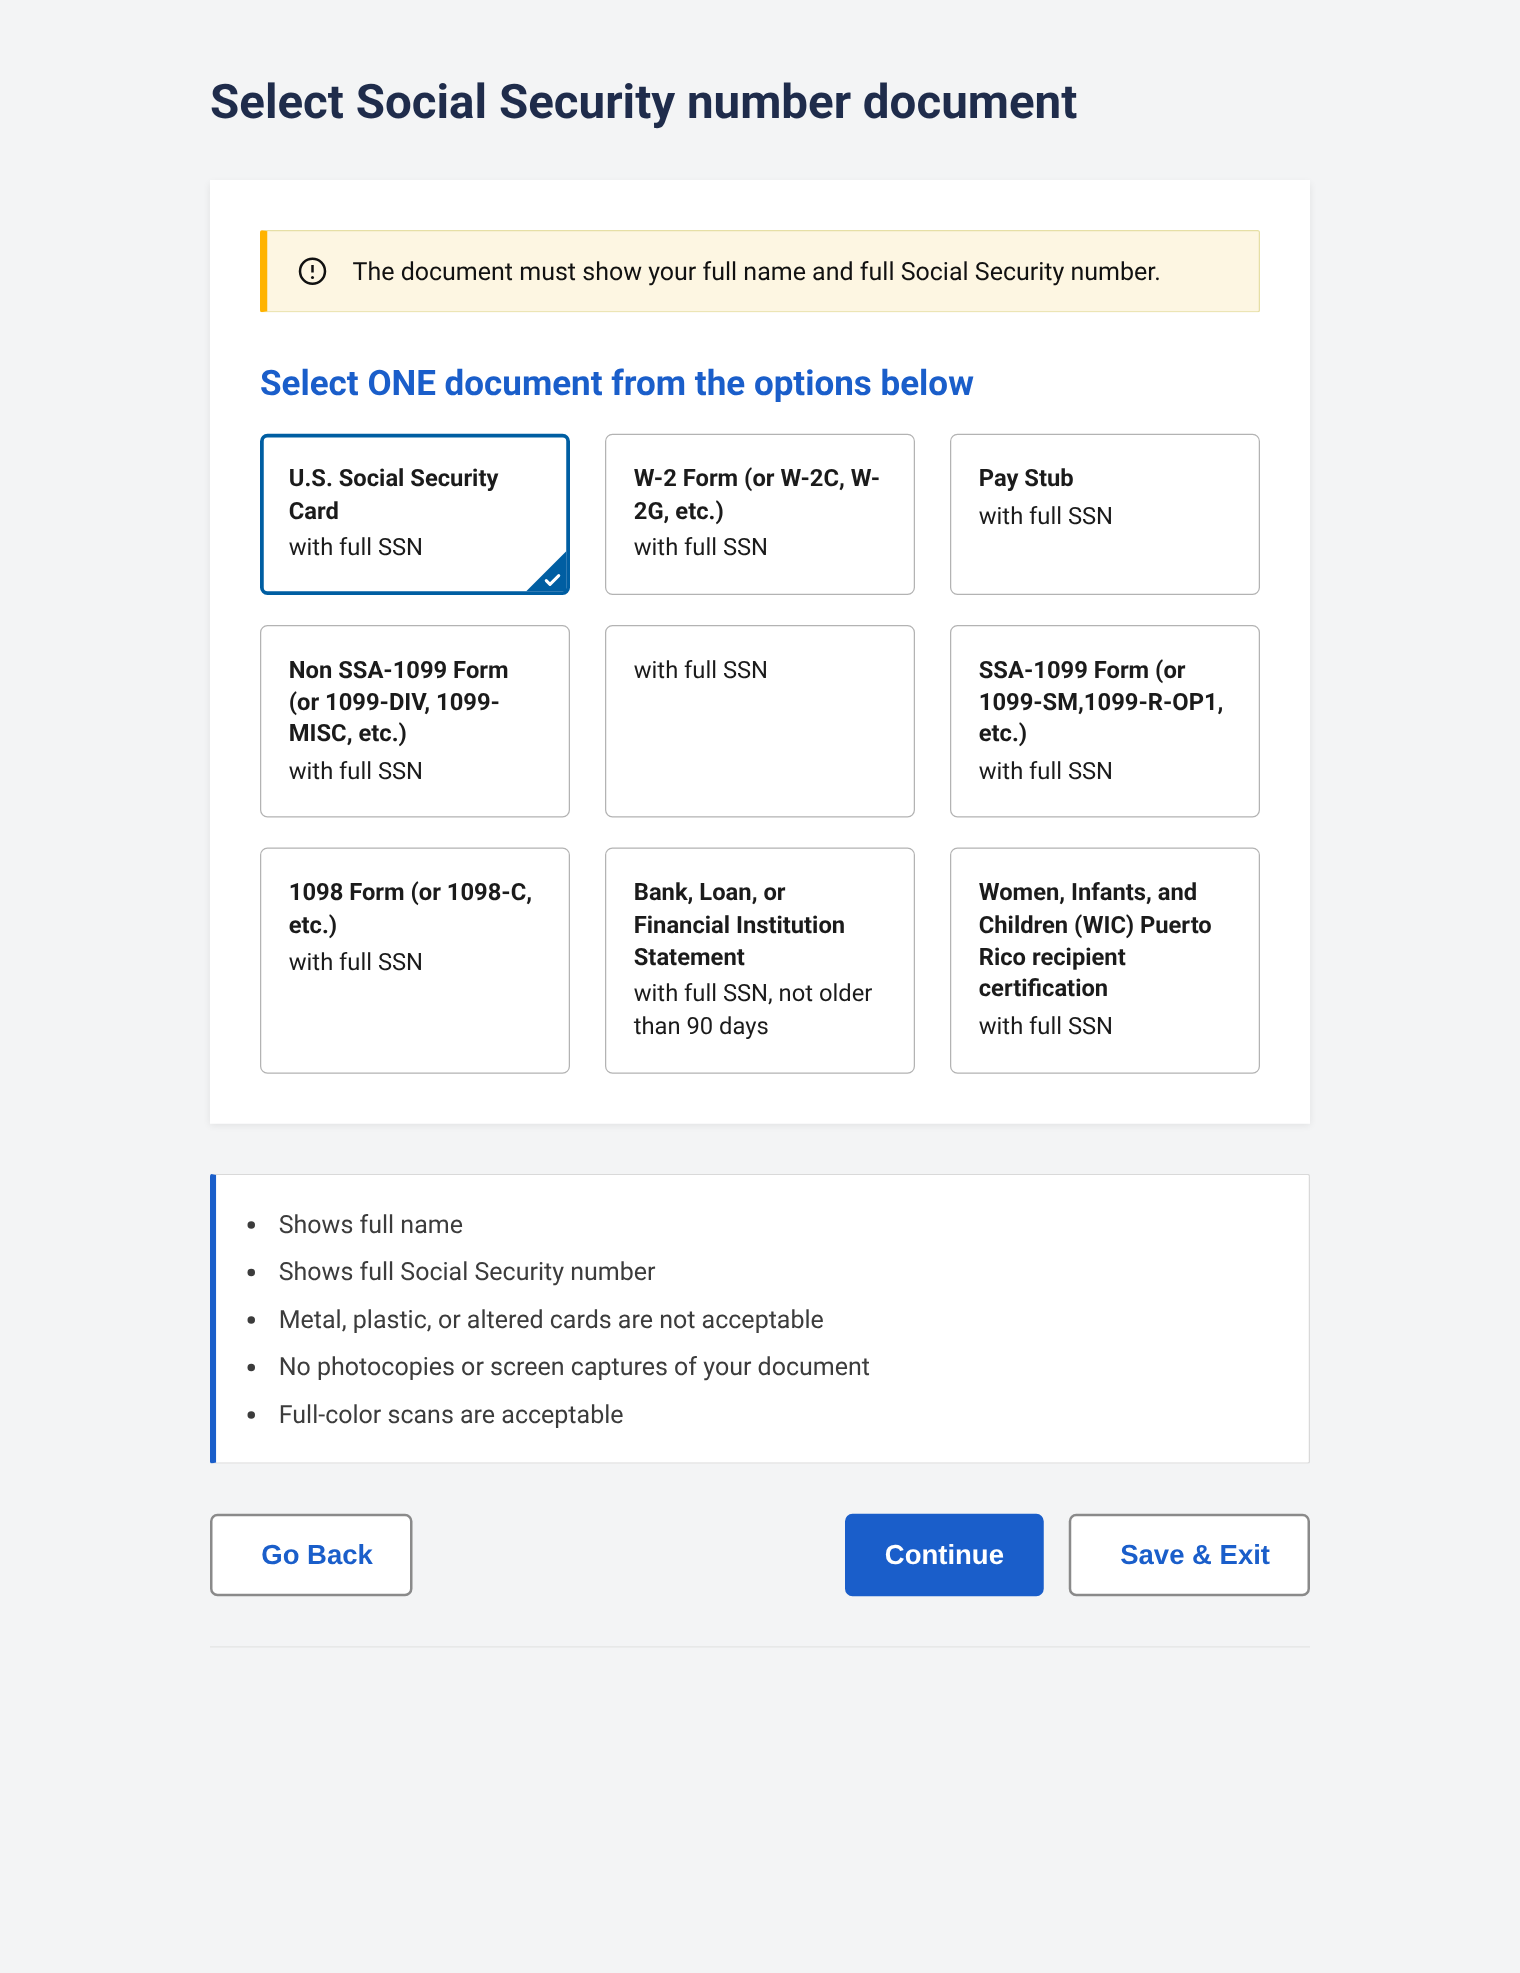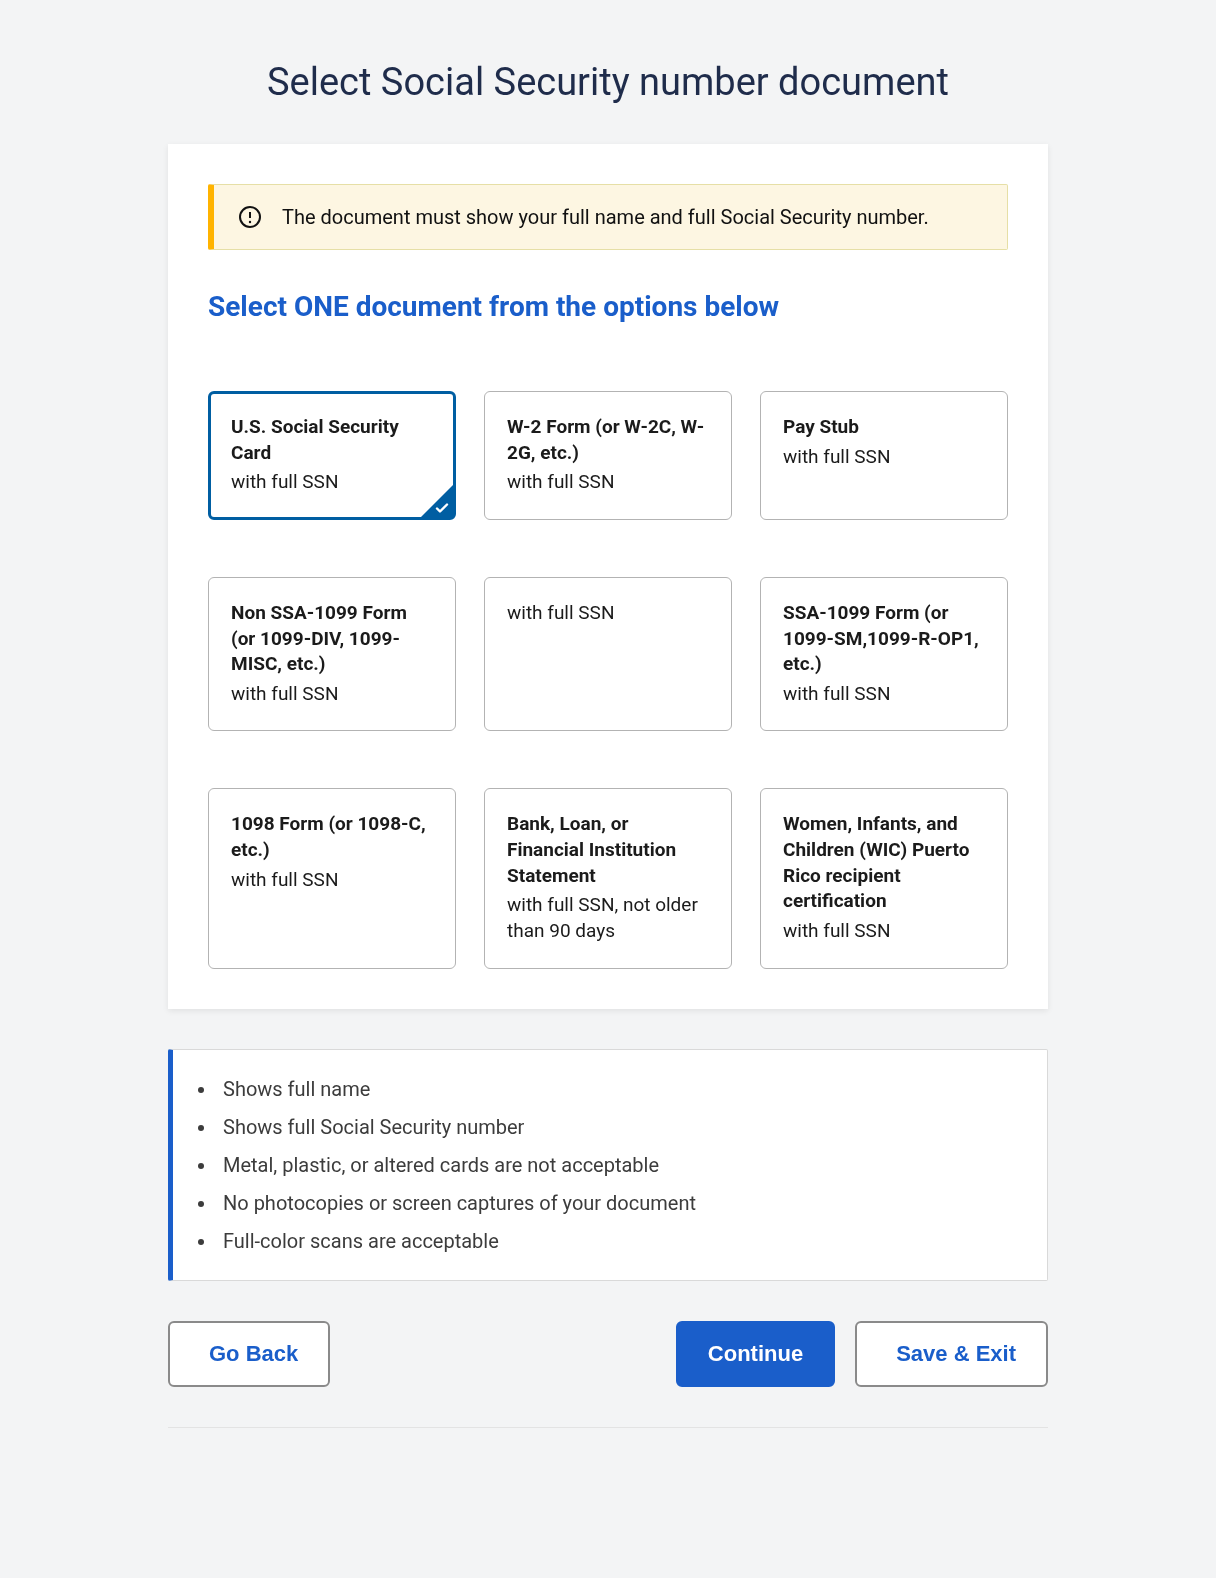--- a/index.html
+++ b/index.html
@@ -24,23 +24,22 @@
     background:var(--bg);
     font-family:-apple-system,BlinkMacSystemFont,"Segoe UI",Roboto,Helvetica,Arial,sans-serif;
     color:var(--text);
   }
   .wrap{
     max-width:960px;
     margin:0 auto;
     padding:40px 40px 60px;
   }
   .page-title{
-    text-align:center;
     font-size:38px;
-    font-weight:400;
+    font-weight:700;
     color:var(--heading);
     margin:20px 0 40px;
   }
   .card{
     background:var(--card);
     border-radius:0;
     box-shadow:0 2px 6px rgba(0,0,0,0.08);
     padding:40px;
   }
   .alert{
@@ -55,38 +54,37 @@
   }
   .alert-icon{
     width:24px;height:24px;flex:0 0 24px;
     display:flex;align-items:center;justify-content:center;
   }
   .alert-text{font-size:20px;color:#111;}
   .section-heading{
     font-size:28px;
     font-weight:700;
     color:var(--blue);
-    margin:40px 0 35px;
+    margin:40px 0 24px;
   }
   .grid{
     display:grid;
     grid-template-columns:repeat(3,1fr);
     gap:24px 28px;
   }
   .tile{
     position:relative;
     border:1px solid var(--tile-border);
     border-radius:6px;
     padding:22px 22px 24px;
     cursor:pointer;
     background:#fff;
     display:flex;
     flex-direction:column;
     gap:4px;
-    margin-top:33px;
   }
   .tile.sel{
     border:3px solid var(--tile-border-sel);
     padding:20px 20px 22px;
   }
   .tile.sel::after{
     content:"";
     position:absolute;
     right:0;bottom:0;
     width:0;height:0;

